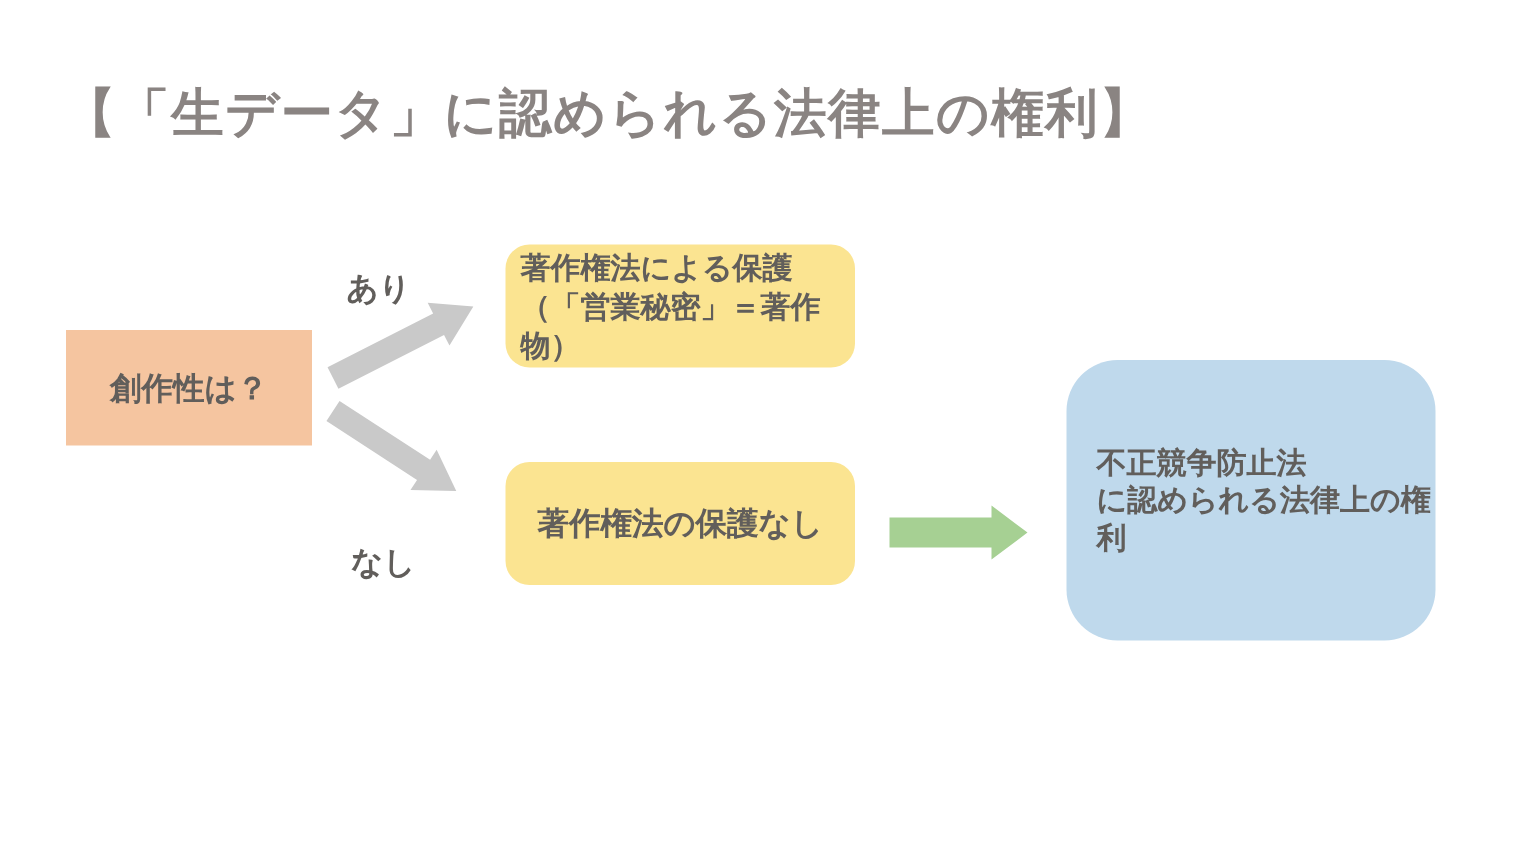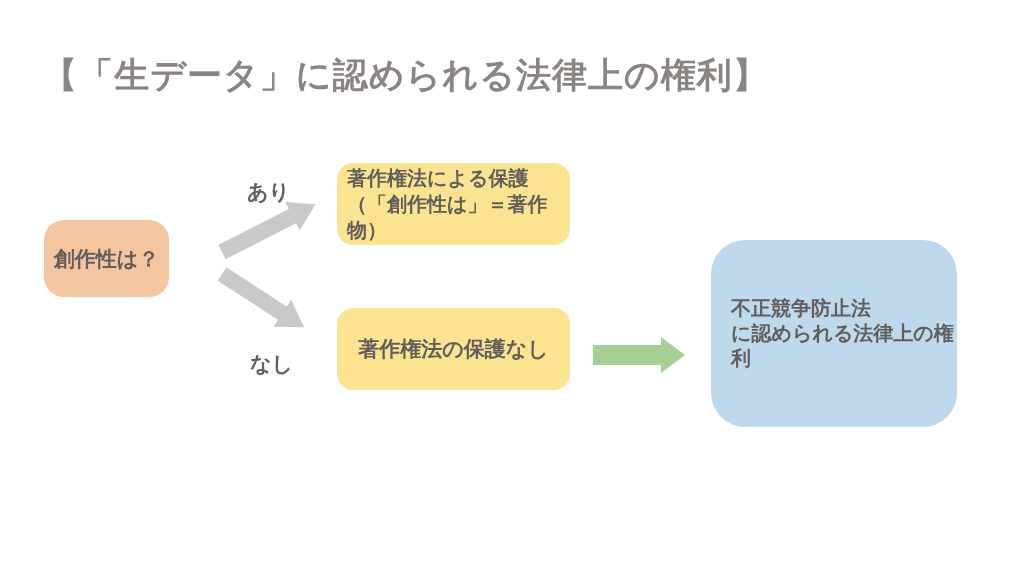--- a/index.html
+++ b/index.html
@@ -34,23 +34,23 @@
   }
   .node{
     position:absolute;
     color:var(--node-text);
     font-weight:bold;
     display:flex;
     flex-direction:column;
     justify-content:center;
   }
   .node-question{
-    left:44px;top:220px;width:125px;height:77px;
+    left:44px;top:220px;width:164px;height:77px;
     background:var(--pink);
-    border-radius:20px;
+    border-radius:0;
     align-items:center;
     font-size:21px;
   }
   .node-copyright-protected{
     left:337px;top:163px;width:233px;height:82px;
     background:var(--yellow);
     border-radius:16px;
     align-items:flex-start;
     padding-left:10px;
     font-size:20px;
@@ -70,24 +70,23 @@
     align-items:flex-start;
     padding-left:20px;
     font-size:20px;
     line-height:25px;
   }
   .edge-label{
     position:absolute;
     color:var(--node-text);
     font-weight:bold;
     font-size:21px;
-    margin-left:16px;
   }
   .edge-label-yes{left:231px;top:178px;}
-  .edge-label-no{left:234px;top:350px;}
+  .edge-label-no{left:234px;top:361px;}
   .arrows-layer{
     position:absolute;
     left:0;top:0;width:1024px;height:576px;
     pointer-events:none;
   }
   .arrow-gray{fill:var(--gray-arrow);}
   .arrow-green{fill:var(--green-arrow);}
 </style>
 </head>
 <body>
@@ -101,21 +100,21 @@
     <polygon class="arrow-gray" points="0,-8 72,-8 72,-16 98,0 72,16 72,8 0,8" transform="translate(222,274) rotate(33)"></polygon>
     <polygon class="arrow-green" points="0,-10 68,-10 68,-18 92,0 68,18 68,10 0,10" transform="translate(593,355)"></polygon>
   </svg>
 
   <div class="node node-question">
     <span>創作性は？</span>
   </div>
 
   <div class="node node-copyright-protected">
     <span>著作権法による保護</span>
-    <span>（「創作性は」＝著作物）</span>
+    <span>（「営業秘密」＝著作物）</span>
   </div>
 
   <div class="node node-copyright-none">
     <span>著作権法の保護なし</span>
   </div>
 
   <div class="node node-unfair-competition">
     <span>不正競争防止法</span>
     <span>に認められる法律上の権利</span>
   </div>

